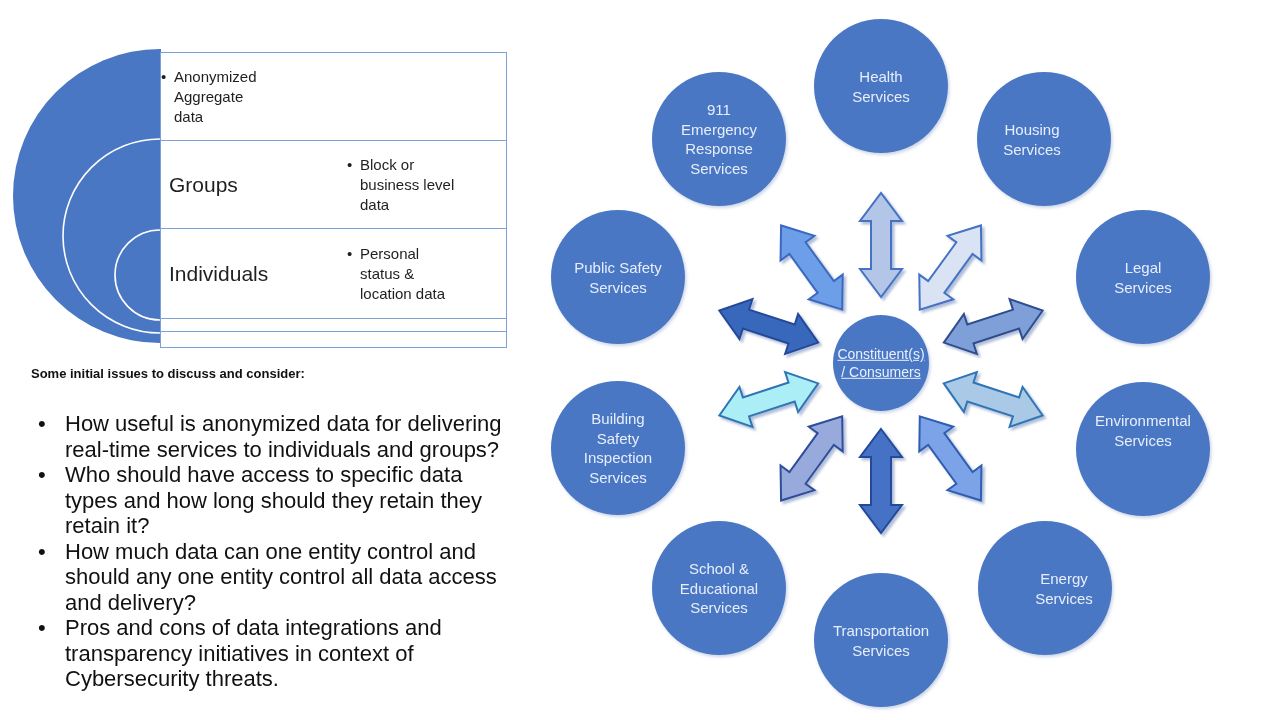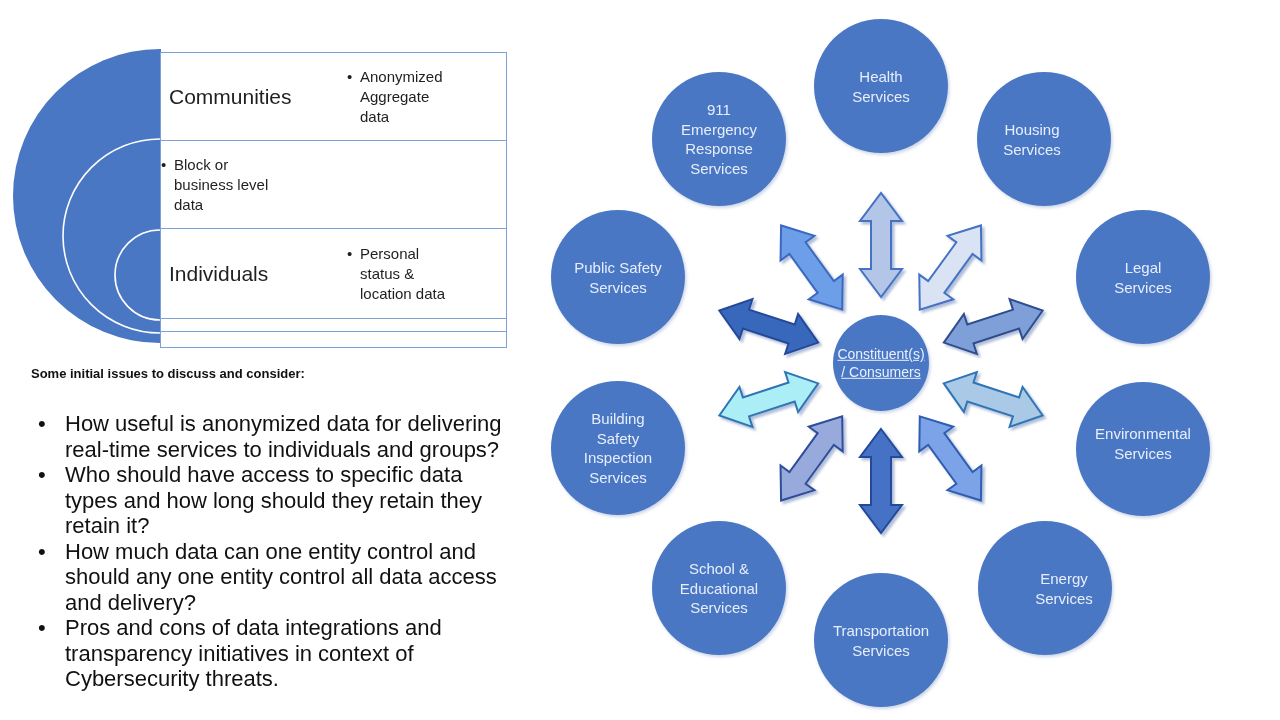--- a/index.html
+++ b/index.html
@@ -55,29 +55,29 @@
     </defs>
     <g clip-path="url(#clipL)">
       <circle class="filled" cx="160" cy="156" r="147"></circle>
       <circle class="arc" cx="160" cy="196" r="97"></circle>
       <circle class="arc" cx="160" cy="235" r="45"></circle>
     </g>
   </svg>
 
   <div class="ltable">
     <div class="lrow r1">
-      <div class="llabel">Communities</div>
       <div class="lbullets">
         <span class="bdot">•</span>
         <div class="btext">Anonymized
 Aggregate
 data</div>
       </div>
     </div>
     <div class="lrow r2">
+      <div class="llabel">Groups</div>
       <div class="lbullets">
         <span class="bdot">•</span>
         <div class="btext">Block or
 business level
 data</div>
       </div>
     </div>
     <div class="lrow r3">
       <div class="llabel">Individuals</div>
       <div class="lbullets">
@@ -136,21 +136,21 @@
       <circle class="disc" cx="618" cy="277" r="67"></circle>
       <circle class="disc" cx="719" cy="139" r="67"></circle>
       <circle class="disc" cx="881" cy="363" r="48"></circle>
     </g>
   </svg>
 
   <div class="hub-labels">
     <div class="hub-label" style="left:341px;top:86px">Health Services</div>
     <div class="hub-label" style="left:492px;top:139px">Housing Services</div>
     <div class="hub-label" style="left:603px;top:277px">Legal Services</div>
-    <div class="hub-label" style="left:603px;top:443px">Environmental
+    <div class="hub-label" style="left:603px;top:430px">Environmental
 Services</div>
     <div class="hub-label" style="left:524px;top:588px">Energy Services</div>
     <div class="hub-label" style="left:341px;top:640px">Transportation
 Services</div>
     <div class="hub-label" style="left:179px;top:588px">School &amp;
 Educational
 Services</div>
     <div class="hub-label" style="left:78px;top:448px">Building Safety
 Inspection
 Services</div>

